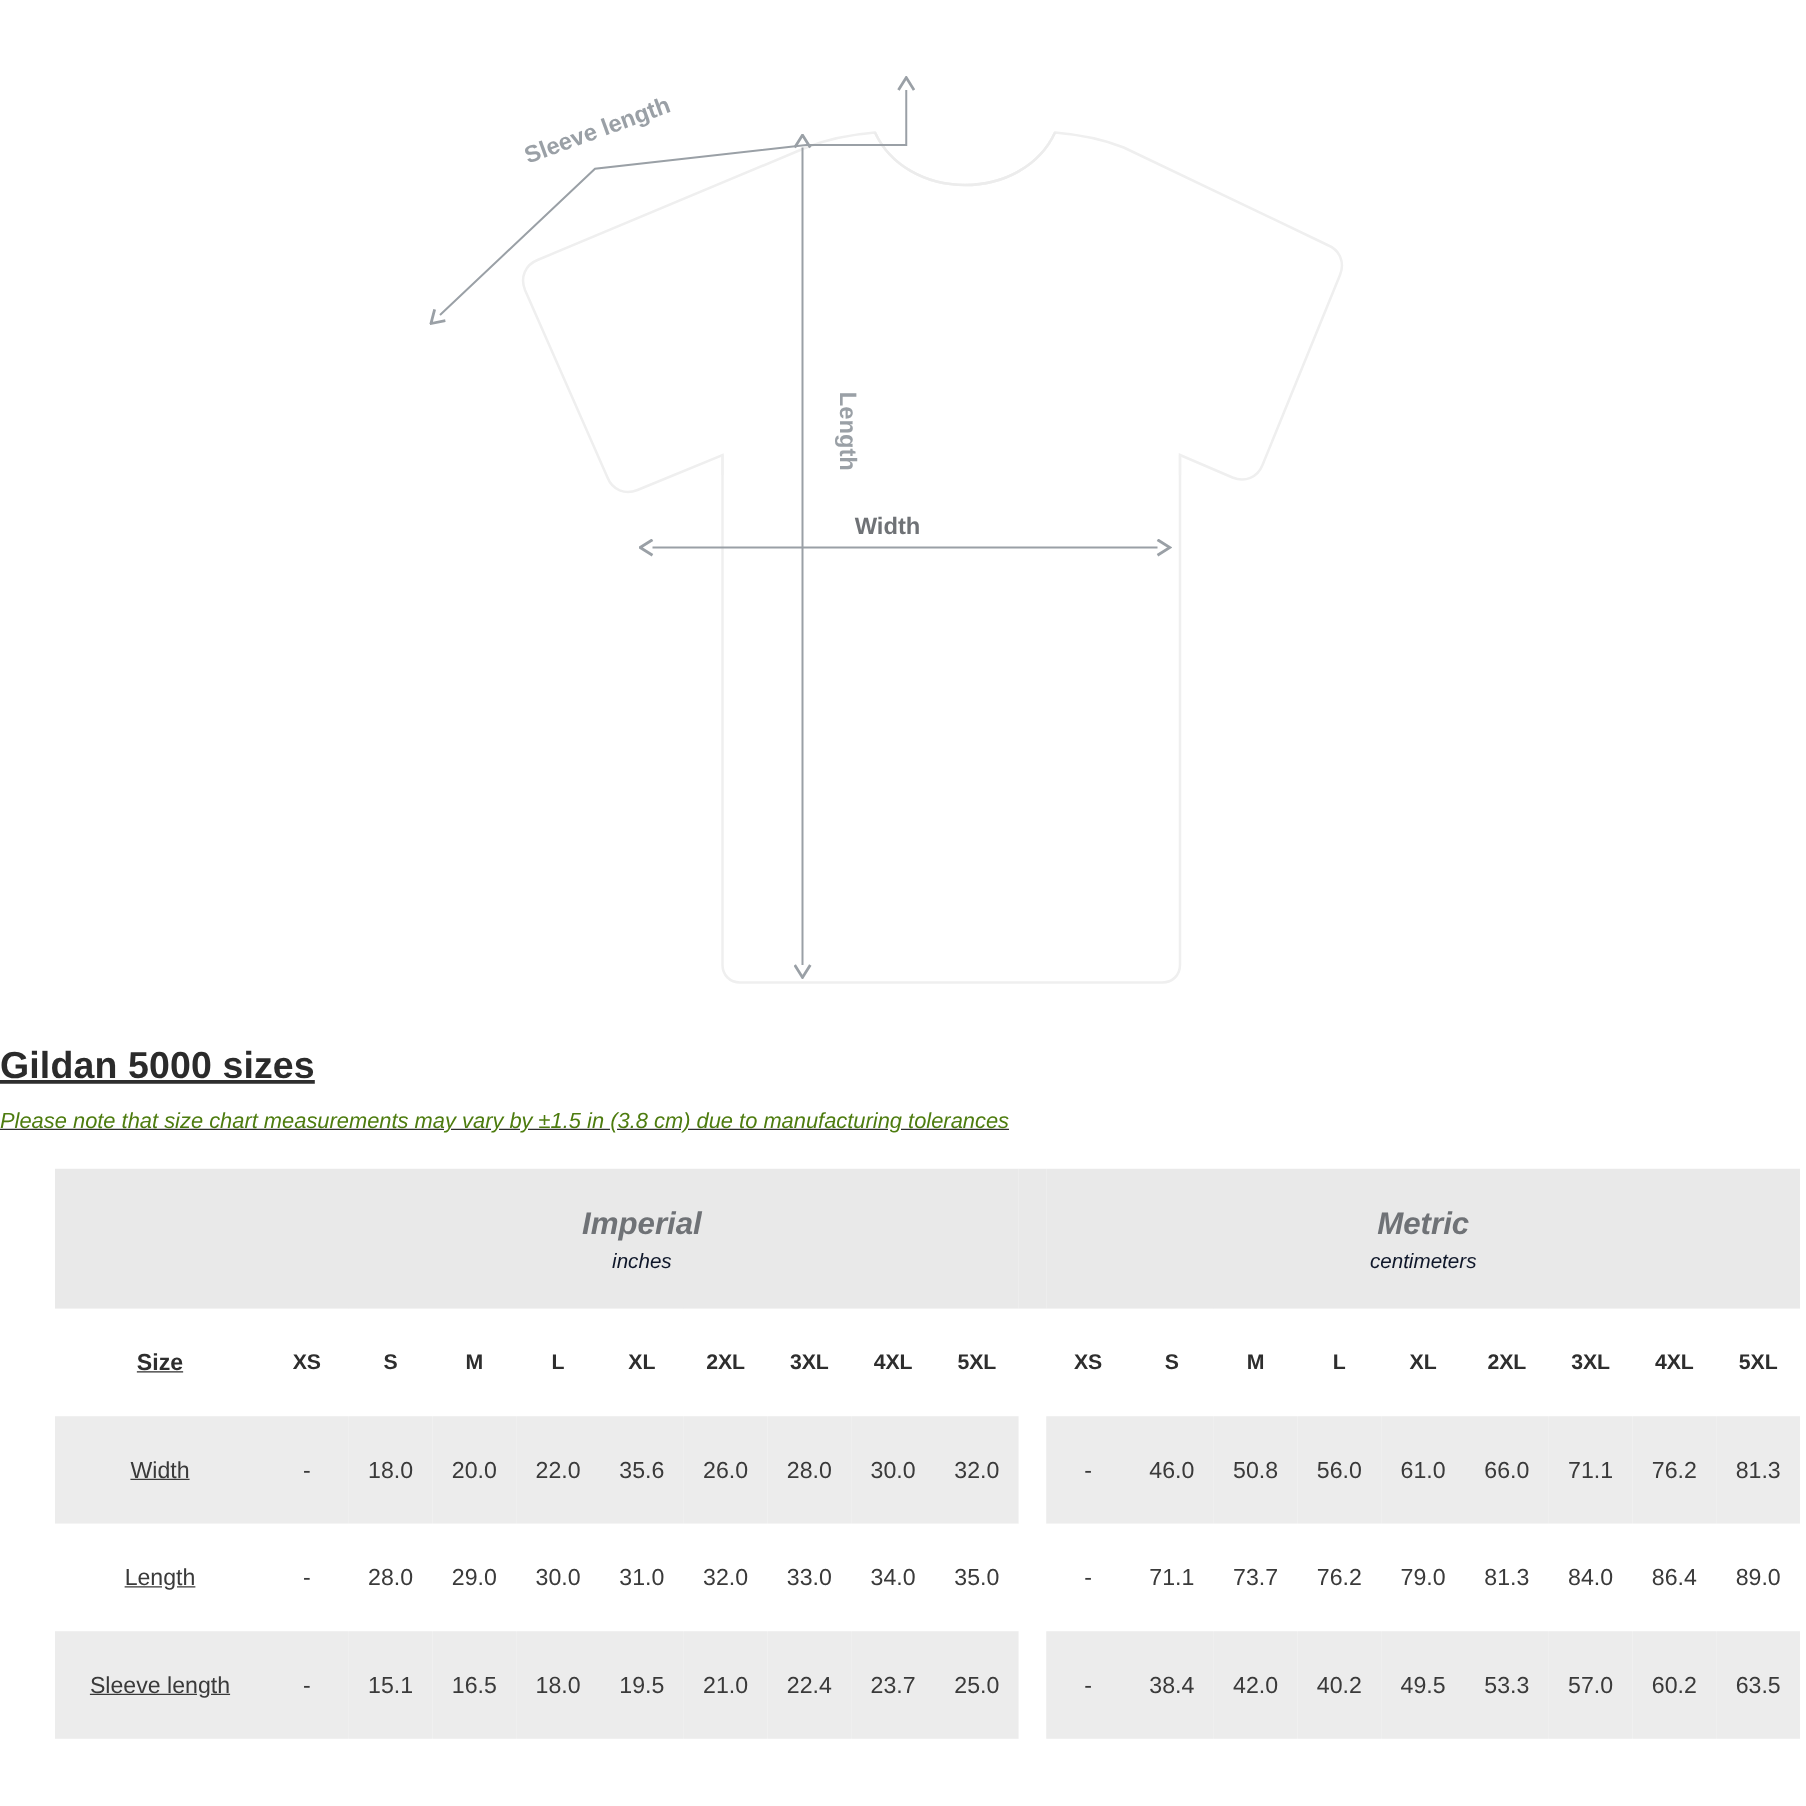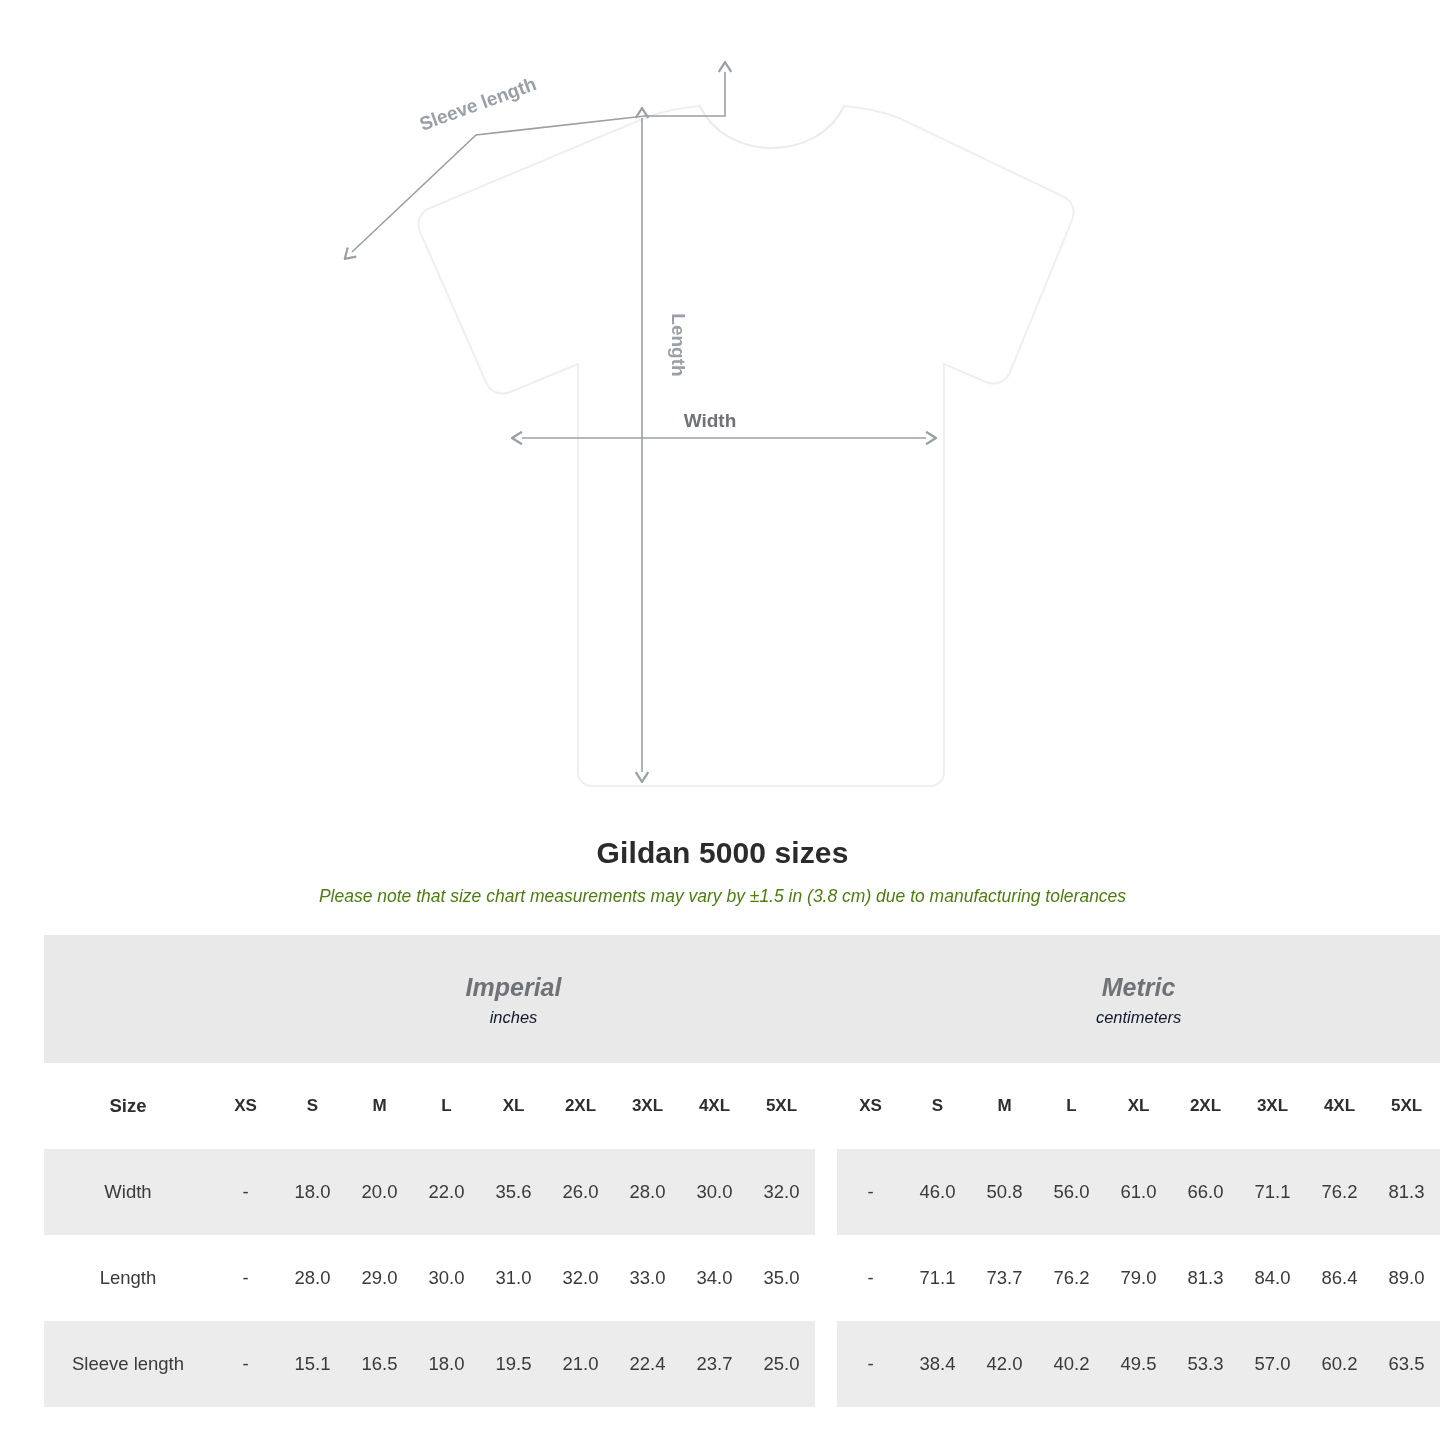--- a/index.html
+++ b/index.html
@@ -25,22 +25,23 @@
     position: relative;
     width: 1445px;
     height: 830px;
   }
   .illustration svg {
     display: block;
   }
 
   
   .title-block {
-    text-align: center;
+    text-align: left;
     margin-top: 6px;
+    text-decoration: underline;
   }
   .chart-title {
     font-size: 30px;
     font-weight: bold;
     color: #2b2b2b;
     letter-spacing: .1px;
   }
   .chart-note {
     font-size: 17.5px;
     font-style: italic;
@@ -57,21 +58,21 @@
     width: 1357px;
     table-layout: fixed;
   }
   table.size-table td,
   table.size-table th {
     text-align: center;
     vertical-align: middle;
     font-weight: normal;
   }
   .unit-head {
-    height: 128px;
+    height: 112px;
     background: #e9e9e9;
   }
   .unit-name {
     font-size: 25px;
     font-style: italic;
     font-weight: bold;
     color: #6f7276;
     line-height: 1.2;
   }
   .unit-sub {
@@ -99,20 +100,21 @@
   tr.shade td {
     background: #ececec;
   }
   tr.plain td {
     background: #ffffff;
   }
   td.lbl {
     font-weight: bold;
     font-size: 19px;
     color: #2e2e2e;
+    text-decoration: underline;
   }
   td.gap {
     background: #ffffff !important;
   }
   .col-label { width: 168px; }
   .col-gap { width: 22px; }
   .col-val { width: 67px; }
 </style>
 </head>
 <body>

